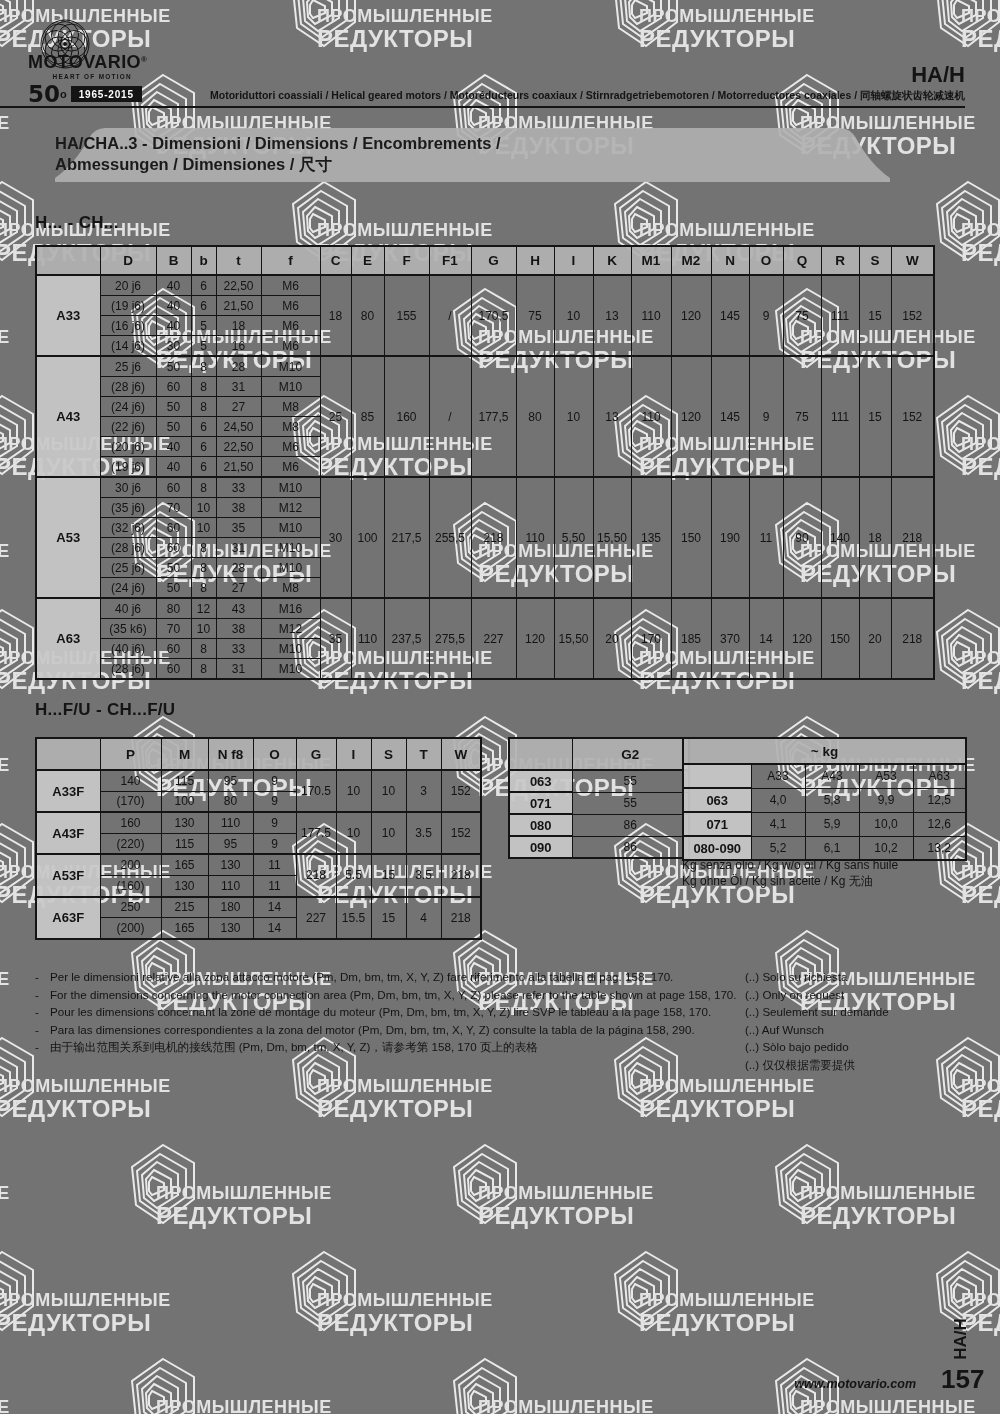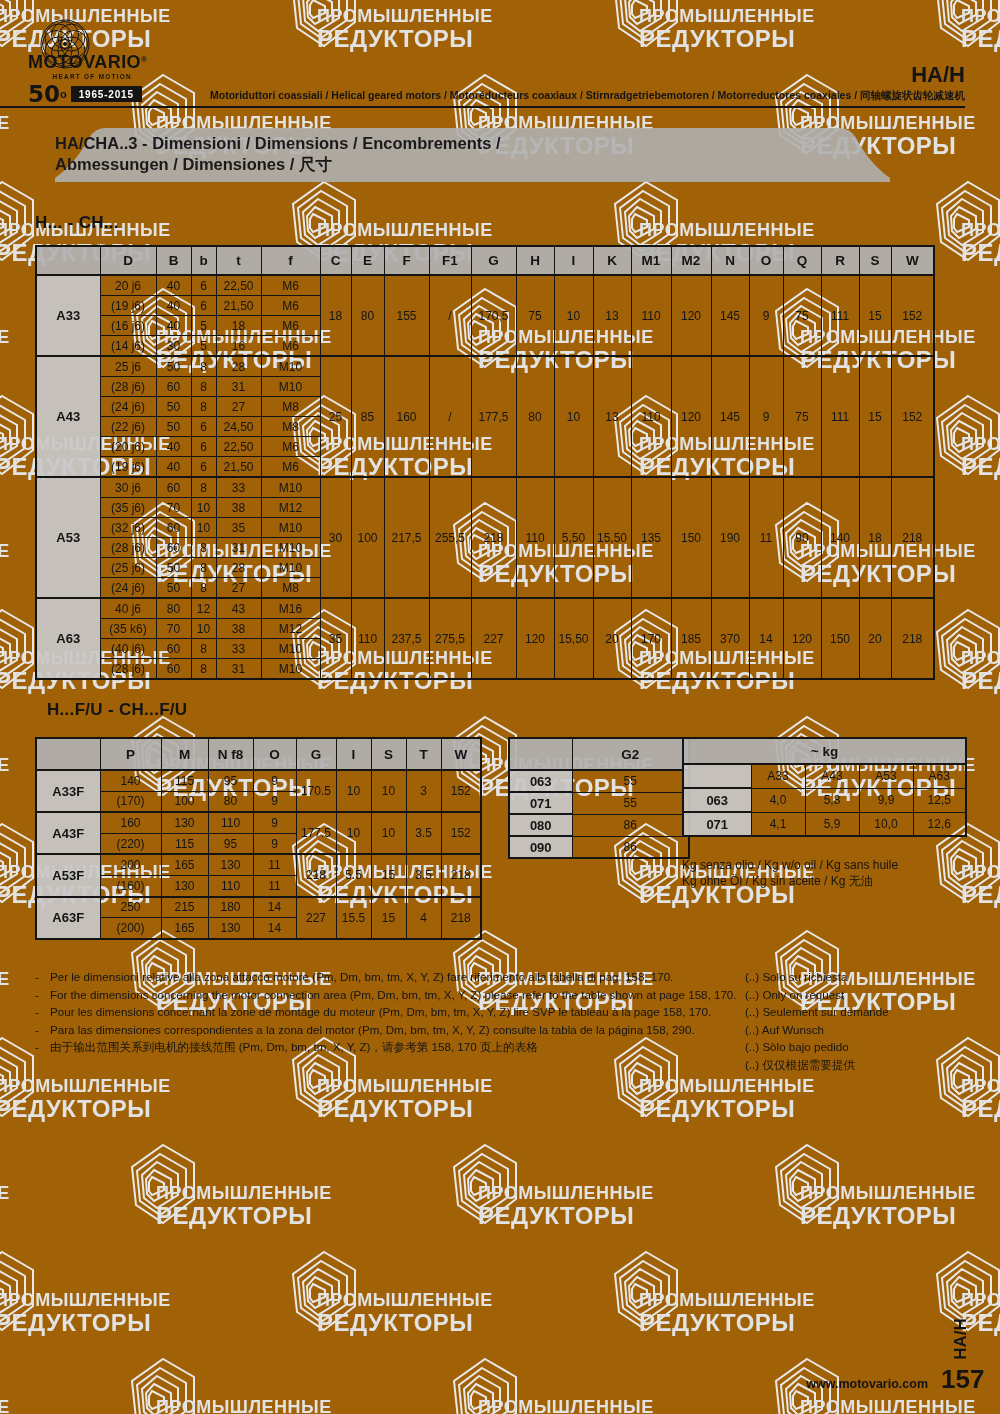--- a/index.html
+++ b/index.html
@@ -1,16 +1,16 @@
 <!DOCTYPE html>
 <html><head>
 <meta charset="utf-8">
 <style>
   html,body{margin:0;padding:0;background:#fff;}
-  .page{position:relative;width:1000px;height:1414px;background:#a16207;overflow:hidden;
+  .page{position:relative;width:1000px;height:1414px;background:#737373;overflow:hidden;
         font-family:"Liberation Sans",sans-serif;color:#141414;}
   .wm-layer{position:absolute;inset:0;z-index:0;}
   .content{position:absolute;inset:0;z-index:1;}
   .abs{position:absolute;}
 
   
   .wm{position:absolute;width:240px;height:92px;}
   .wm-icon{position:absolute;left:0;top:0;}
   .wm-text{position:absolute;left:30px;top:42px;color:#e2e2e2;font-weight:bold;white-space:nowrap;}
   .wm-l1{font-size:18px;line-height:19px;letter-spacing:.5px;}
@@ -53,21 +53,21 @@
   #kgTable td{height:22px;}
 
   .kg-note{left:682px;top:857px;font-size:12px;line-height:16px;}
 
   .notes ul{list-style:none;margin:0;padding:0;}
   .notes li{font-size:11.6px;line-height:17.6px;white-space:nowrap;}
   .notes-left li .dash{display:inline-block;width:15px;}
   .notes-left{left:35px;top:968px;width:712px;overflow:hidden;}
   .notes-right{left:745px;top:968px;width:230px;}
 
-  .footer-url{right:72px;top:1377px;font-size:12.5px;font-weight:bold;}
+  .footer-url{right:84px;top:1377px;font-size:12.5px;font-weight:bold;font-style:italic;}
   .footer-page{left:941px;top:1364px;font-size:26px;font-weight:bold;}
   .vlabel{left:936px;top:1328px;width:52px;height:22px;transform:rotate(-90deg);
           transform-origin:center;font-weight:bold;font-size:17px;text-align:center;}
 </style>
 </head>
 <body>
 
 <div class="page">
 
   <div class="wm-layer" id="wmLayer">
@@ -1151,21 +1151,21 @@
           <tr>
             <td class="gend">(28 j6)</td>
             <td class="gend">60</td>
             <td class="gend">8</td>
             <td class="gend">31</td>
             <td class="gend">M10</td>
           </tr>
         </tbody>
       </table>
 
-    <div class="abs sec-head" style="left:47px;top:700px;">H...F/U - CH...F/U</div>
+    <div class="abs sec-head" style="left:35px;top:700px;">H...F/U - CH...F/U</div>
     <table class="abs" style="left:35px;top:737px;width:445px;" id="flangeTable">
         <colgroup>
           <col style="width: 64px;">
           <col style="width: 61px;">
           <col style="width: 47px;">
           <col style="width: 45px;">
           <col style="width: 43px;">
           <col style="width: 40px;">
           <col style="width: 35px;">
           <col style="width: 35px;">
@@ -1319,20 +1319,27 @@
             <td>9,9</td>
             <td>12,5</td>
           </tr>
           <tr>
             <td class="lbl">071</td>
             <td>4,1</td>
             <td>5,9</td>
             <td>10,0</td>
             <td>12,6</td>
           </tr>
+          <tr>
+            <td class="lbl">080-090</td>
+            <td>5,2</td>
+            <td>6,1</td>
+            <td>10,2</td>
+            <td>13,2</td>
+          </tr>
         </tbody>
       </table>
     <div class="abs kg-note">
       <div>Kg senza olio / Kg w/o oil / Kg sans huile</div>
       <div>Kg ohne Öl / Kg sin aceite / Kg 无油</div>
     </div>
 
     <div class="abs notes notes-left">
         <ul id="notesLeft">
           <li><span class="dash">-</span><span>Per le dimensioni relative alla zona attacco motore (Pm, Dm, bm, tm, X, Y, Z) fare riferimento alla tabella di pag. 158, 170.</span></li>

